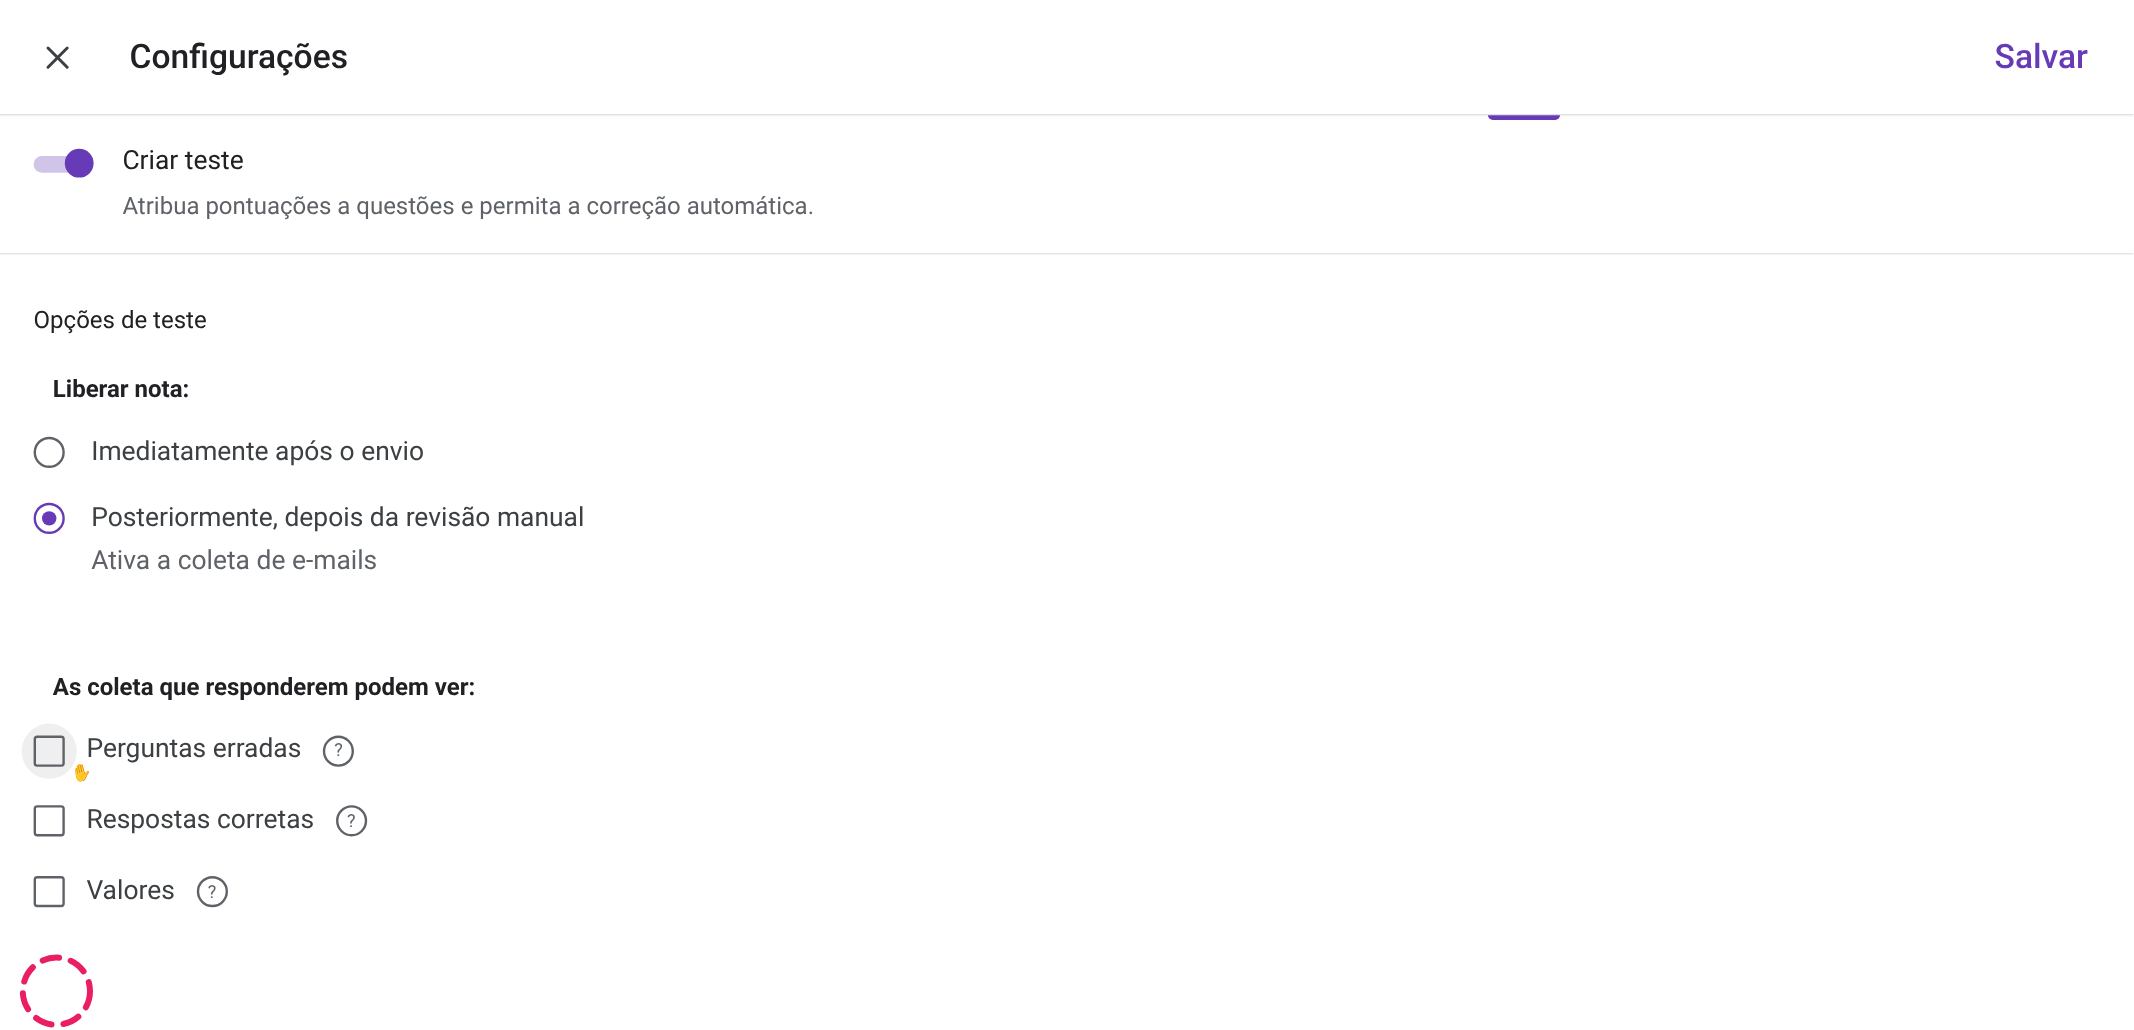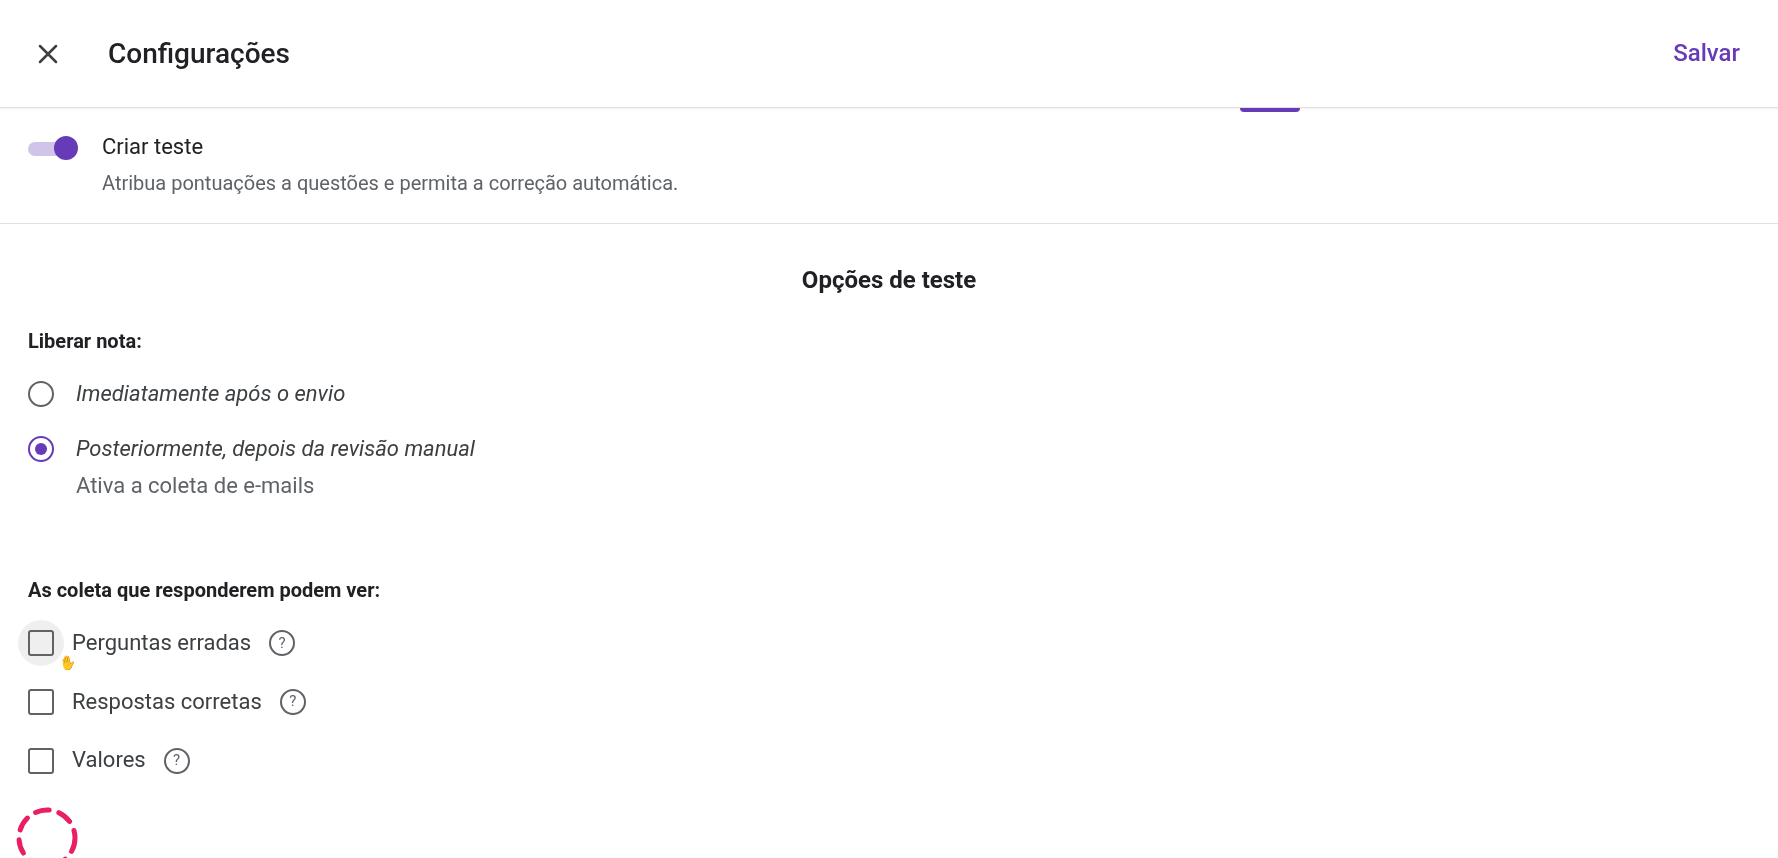--- a/index.html
+++ b/index.html
@@ -10,41 +10,41 @@
       color: #202124;
       font-size: 16px;
       line-height: 1.4;
       width: 1778px;
     }
 
     
     .header {
       display: flex;
       align-items: center;
-      height: 108px;
+      height: 96px;
       padding: 0 28px;
       border-bottom: 1px solid #e0e0e0;
       box-shadow: 0 1px 2px rgba(0,0,0,0.06);
     }
     .close-btn {
       width: 40px; height: 40px;
       display: flex; align-items: center; justify-content: center;
       border-radius: 50%;
       cursor: pointer;
       color: #3c4043;
     }
     .title {
       margin-left: 40px;
       font-size: 28px;
       font-weight: 500;
       color: #202124;
     }
     .header-spacer { flex: 1; }
     .save-btn {
-      font-size: 24px;
+      font-size: 28px;
       font-weight: 500;
       color: #673ab7;
       cursor: pointer;
       padding: 6px 10px;
     }
 
     
     .tab-indicator-wrap {
       display:flex;
       justify-content:flex-start;
@@ -84,22 +84,22 @@
       top: 4px; left: 26px;
       width: 24px; height: 24px;
       background: #673ab7;
       border-radius: 50%;
     }
     .row-texts { display:flex; flex-direction:column; }
     .row-title { font-size: 22px; color:#202124; }
     .row-sub   { font-size: 20px; color:#5f6368; margin-top:6px; }
 
     
-    .h-options { font-size: 24px; font-weight: 700; margin: 20px 0 30px 0; text-align: center; }
-    .subheading{ font-size: 20px; font-weight: 700; margin: 10px 0 24px 0; color:#202124; }
+    .h-options { font-size: 20px; font-weight: 400; margin: 20px 0 30px 0; }
+    .subheading{ font-size: 20px; font-weight: 700; margin: 10px 0 24px 16px; color:#202124; }
 
     
     .radio-row {
       display:flex; align-items:flex-start;
       gap: 22px;
       margin-bottom: 24px;
       cursor:pointer;
     }
     .radio {
       width: 26px; height: 26px; flex: 0 0 auto;
@@ -111,21 +111,21 @@
     .radio.selected { border-color: #673ab7; }
     .radio.selected::after{
       content:"";
       position:absolute;
       top:50%; left:50%;
       width:12px; height:12px;
       background:#673ab7;
       border-radius:50%;
       transform:translate(-50%,-50%);
     }
-    .radio-row .txt { font-size: 22px; color:#3c4043;font-style:italic; }
+    .radio-row .txt { font-size: 22px; color:#3c4043; }
     .radio-row .sub { font-size: 22px; color:#5f6368; margin-top:6px; }
 
     .gap { height: 40px; }
 
     
     .check-row {
       display:flex; align-items:center;
       gap: 18px;
       margin-bottom: 28px;
       cursor:pointer;

